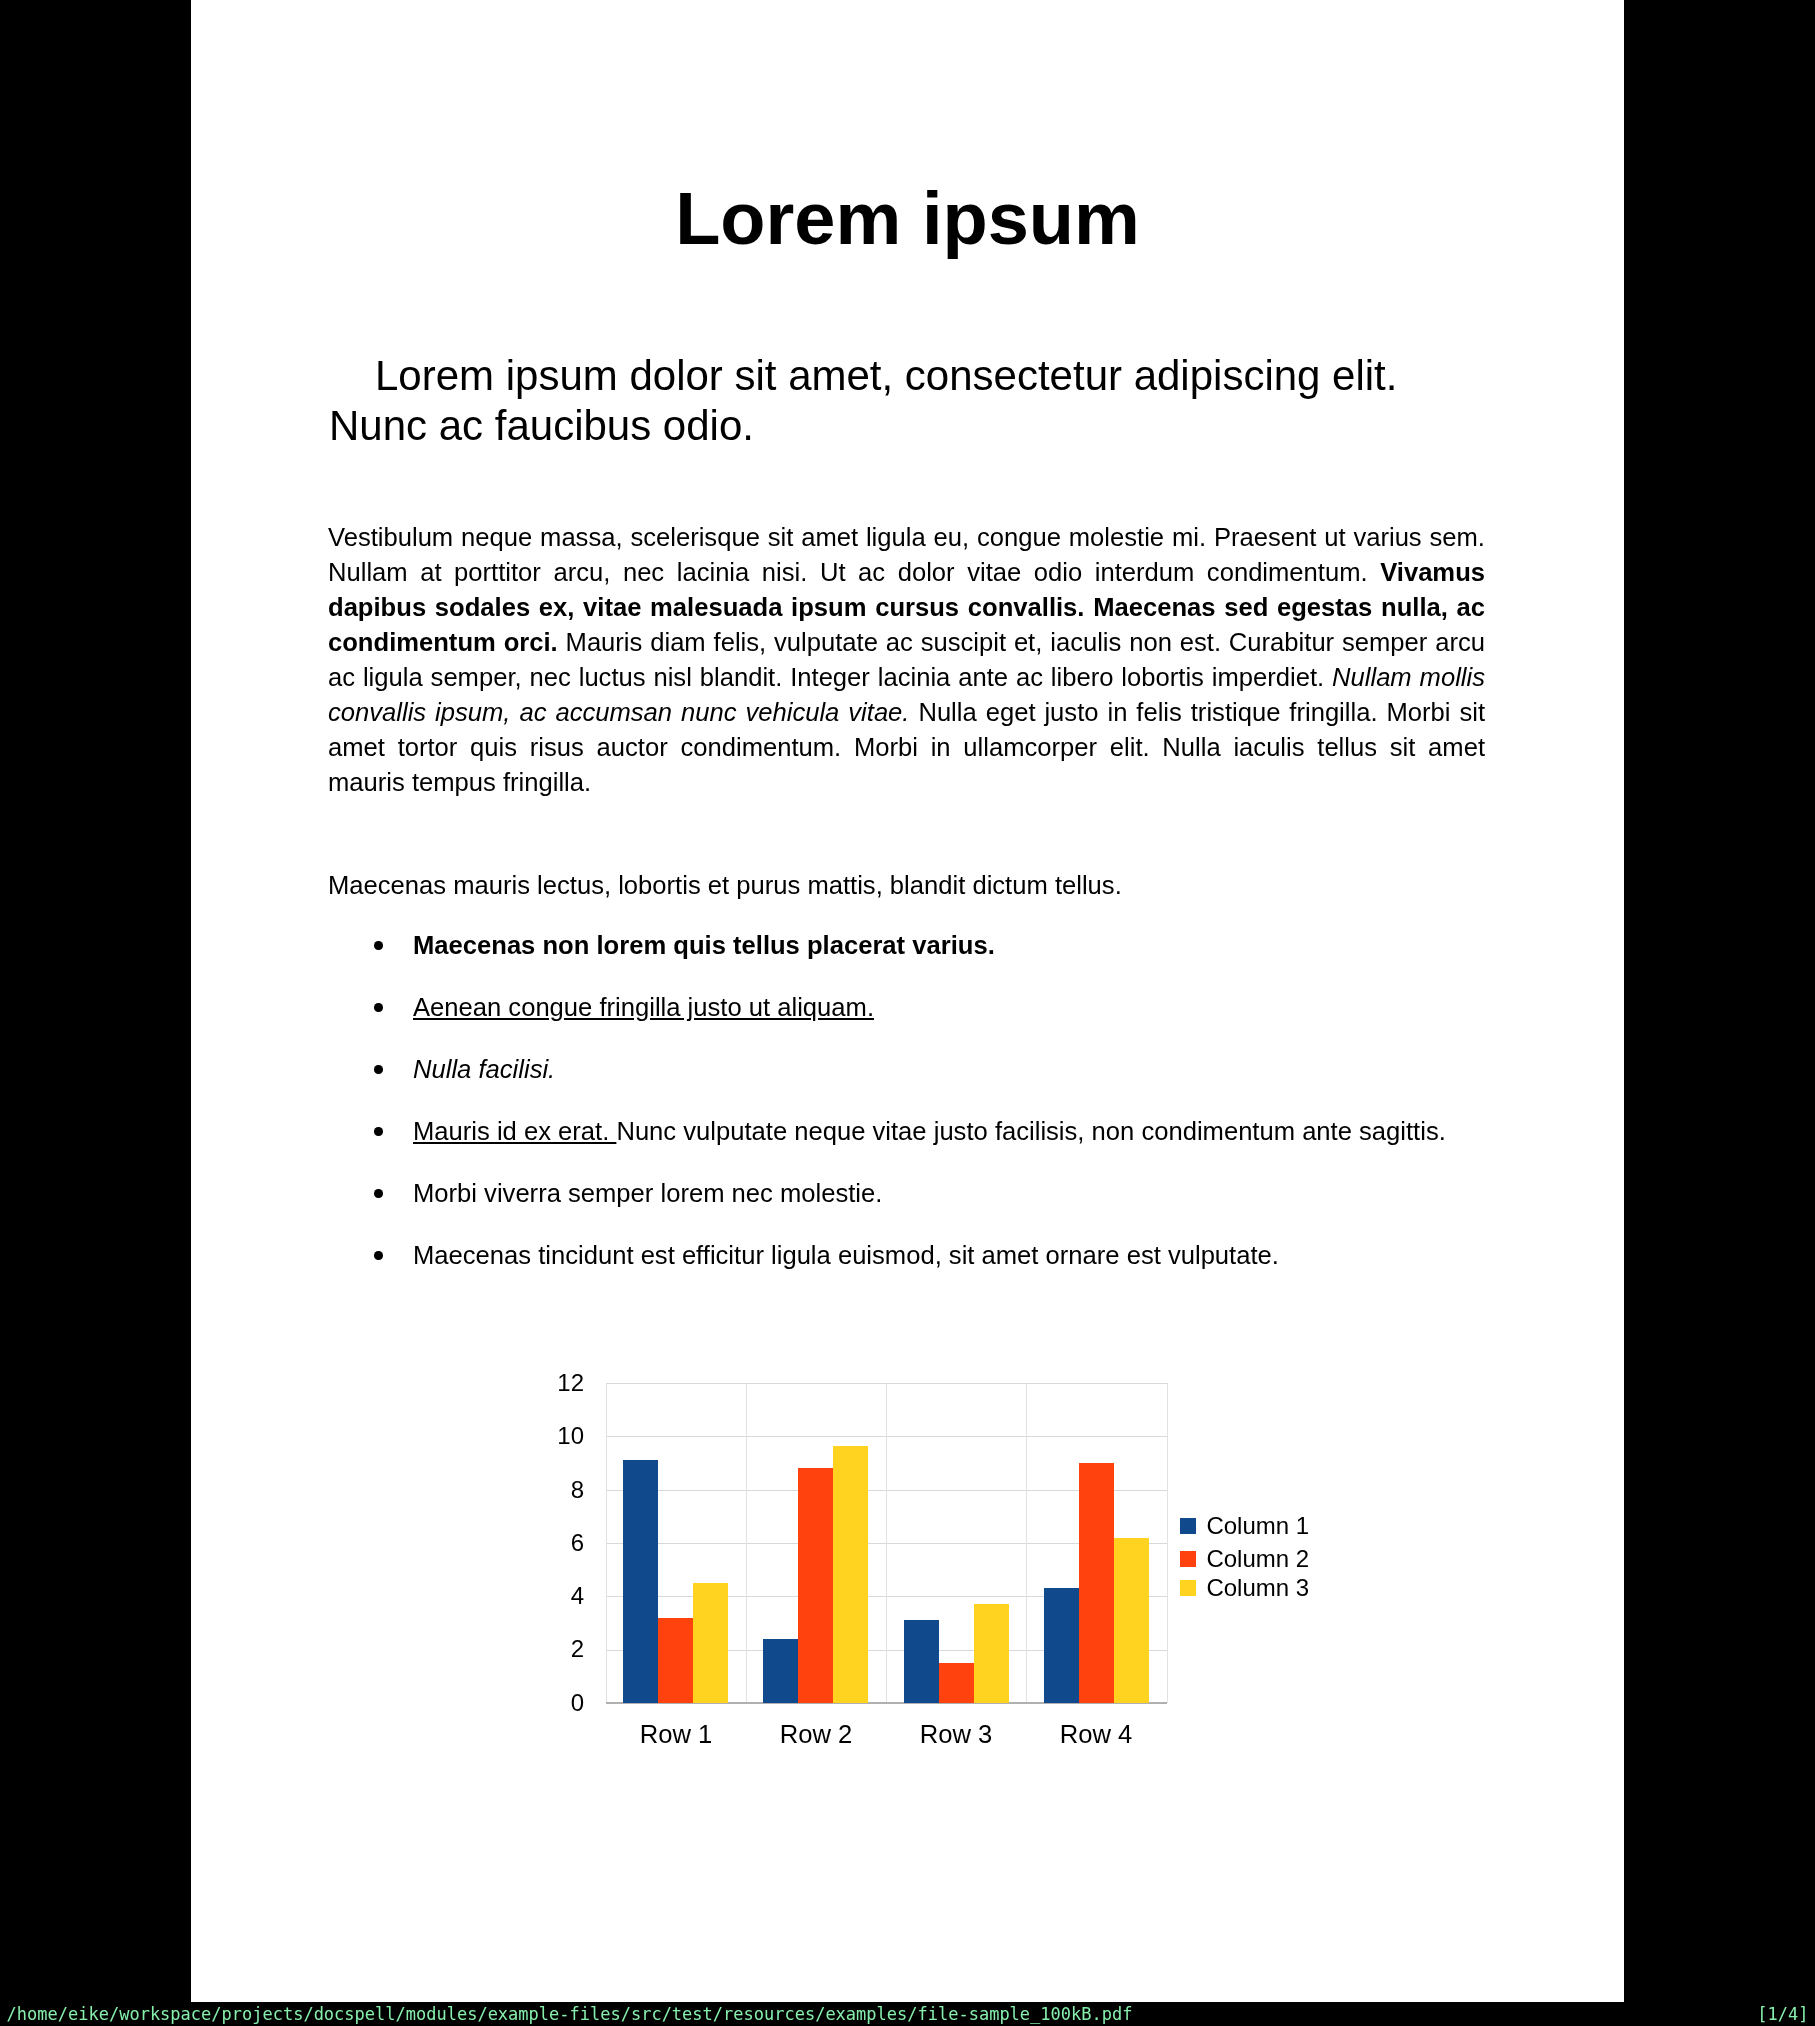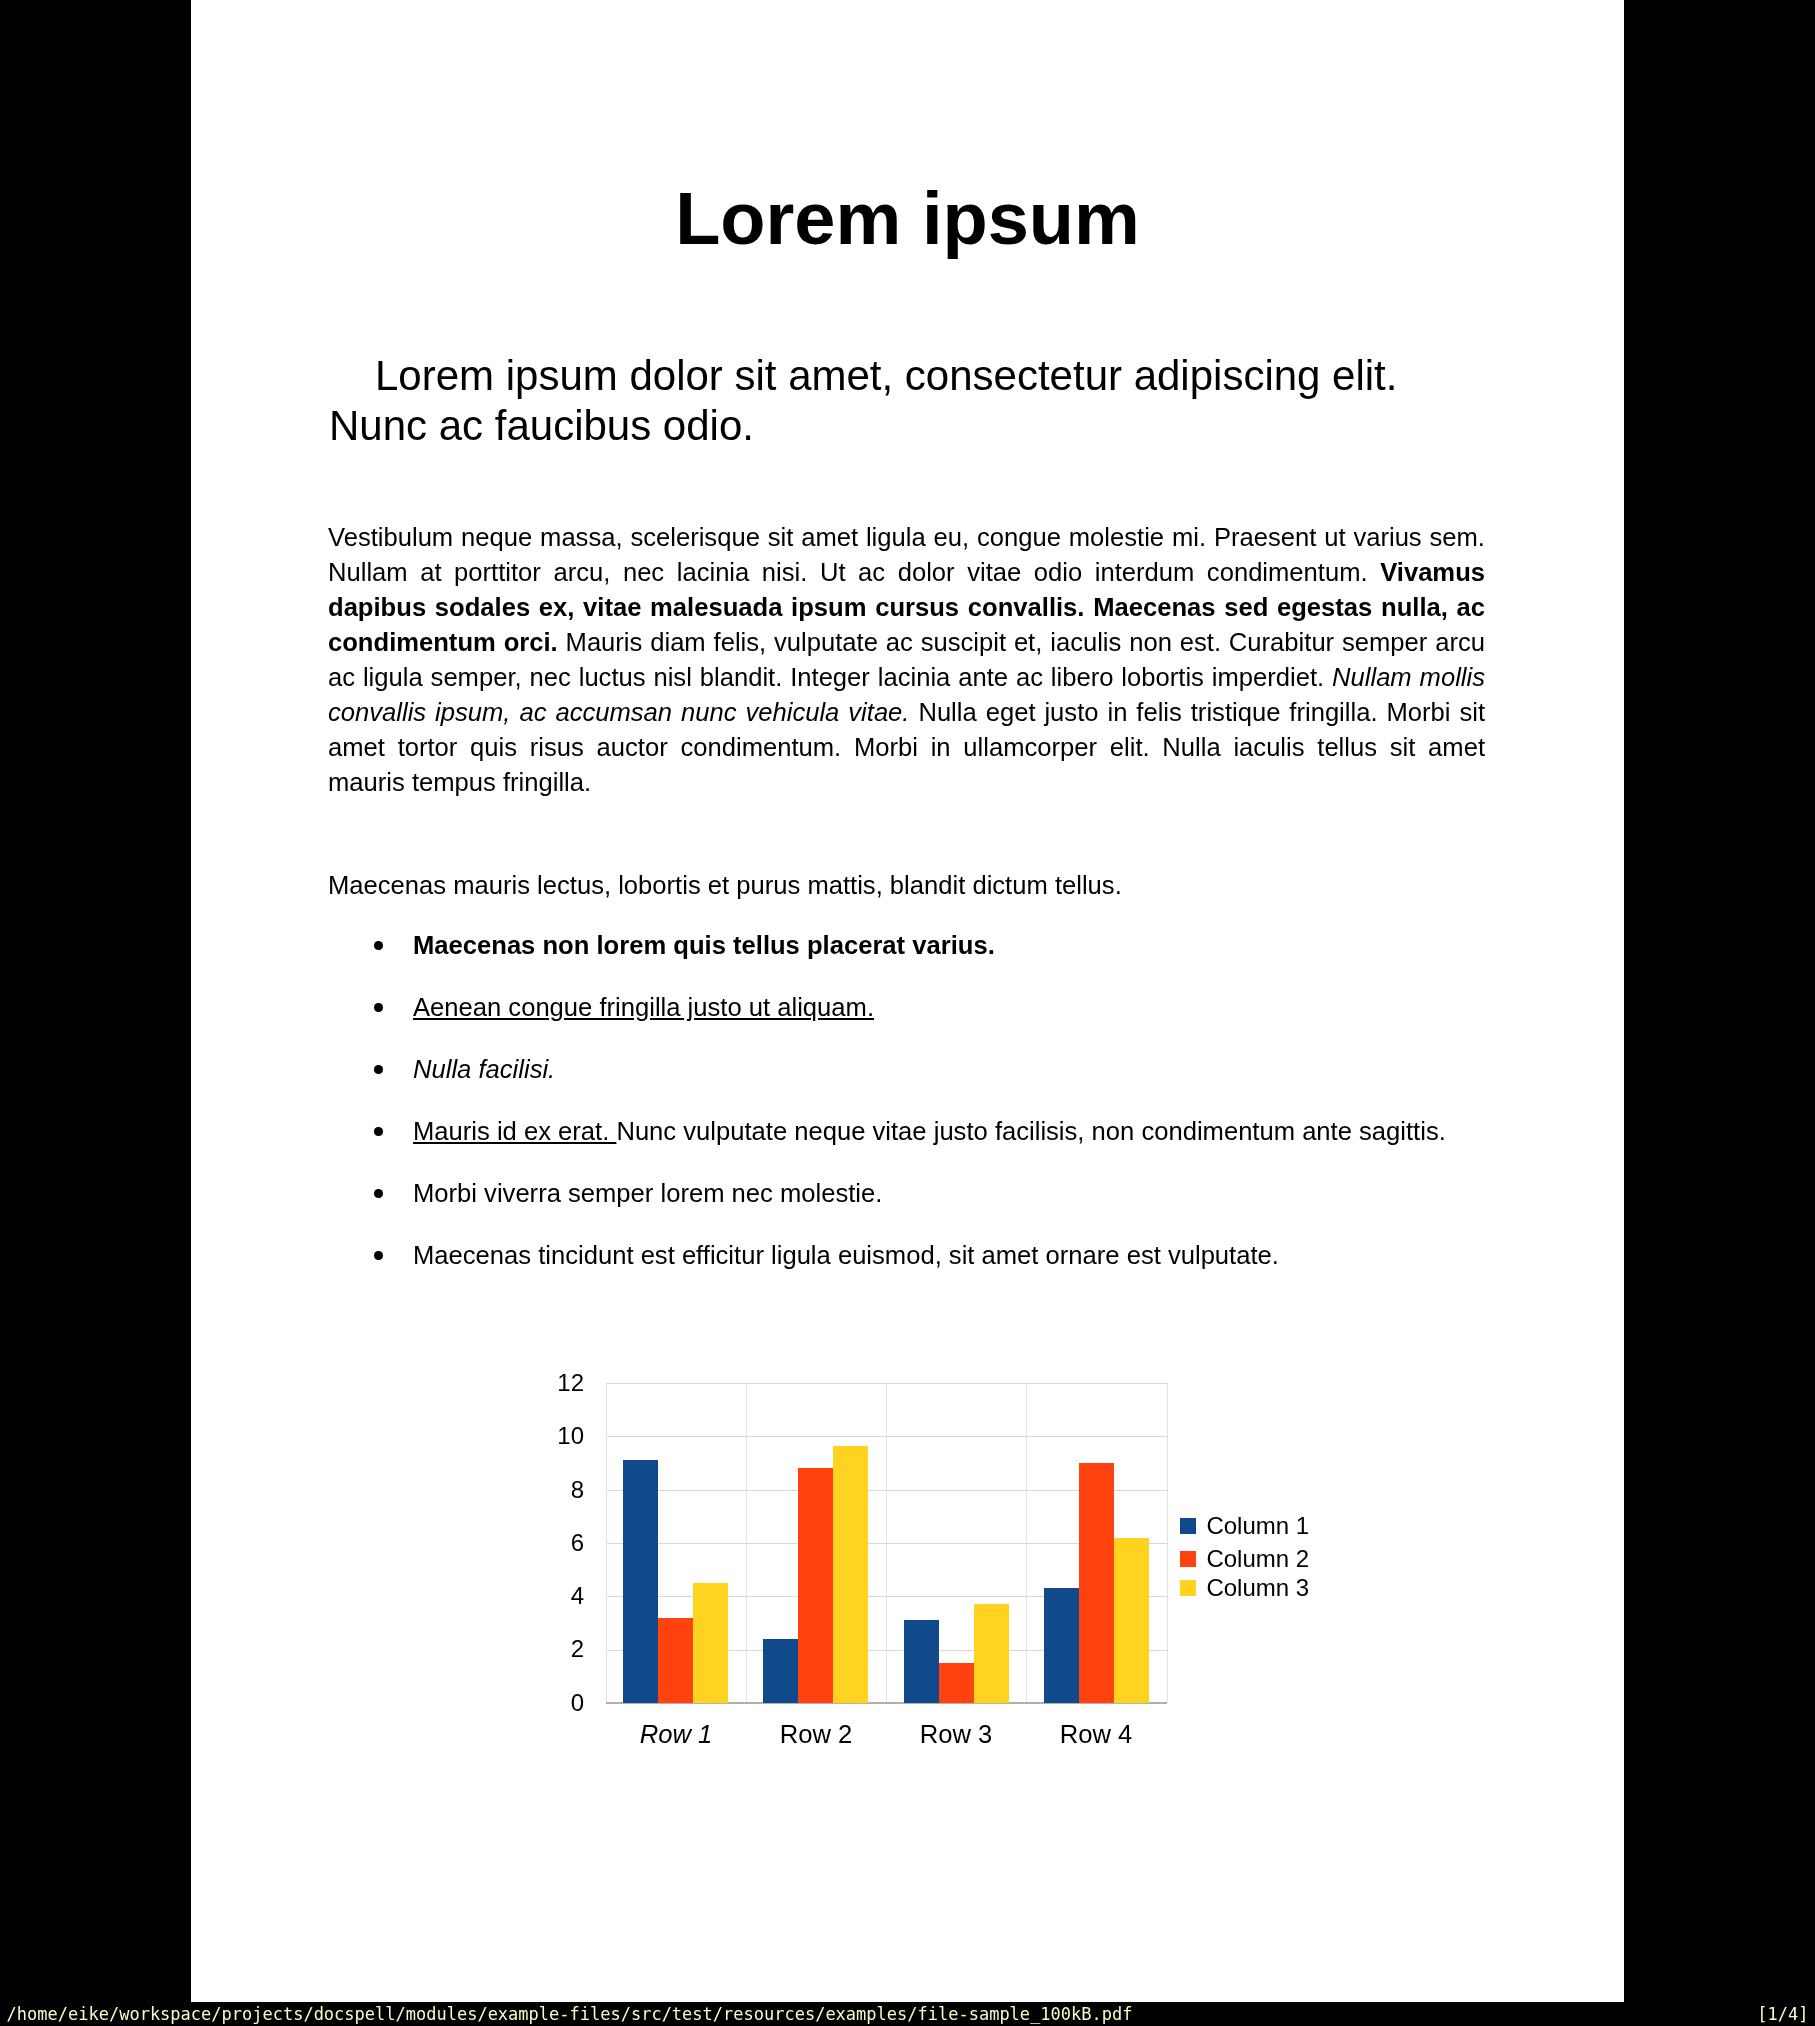--- a/index.html
+++ b/index.html
@@ -118,21 +118,21 @@
   }
   .legend-swatch { width: 16px; height: 16px; margin-right: 10.4px; flex: 0 0 auto; }
   .legend-label { font-size: 24px; white-space: nowrap; }
 
   
   #status-bar {
     position: absolute;
     left: 0; top: 2002px;
     width: 1815px; height: 24.6px;
     background: #000000;
-    color: #fef9c3;
+    color: #86efac;
     font-family: "DejaVu Sans Mono", "Liberation Mono", monospace;
     font-size: 17px;
     line-height: 24.6px;
     display: flex;
     justify-content: space-between;
     box-sizing: border-box;
     padding: 0 6.6px;
     white-space: nowrap;
   }
 </style>
@@ -185,21 +185,21 @@
         <div class="bar" style="left: 713px; top: 253px; width: 35px; height: 83px; background: rgb(17, 74, 140);"></div>
         <div class="bar" style="left: 853px; top: 221px; width: 35px; height: 115px; background: rgb(17, 74, 140);"></div>
         <div class="bar" style="left: 467px; top: 251px; width: 35px; height: 85px; background: rgb(255, 66, 14);"></div>
         <div class="bar" style="left: 607px; top: 101px; width: 35px; height: 235px; background: rgb(255, 66, 14);"></div>
         <div class="bar" style="left: 748px; top: 296px; width: 35px; height: 40px; background: rgb(255, 66, 14);"></div>
         <div class="bar" style="left: 888px; top: 96px; width: 35px; height: 240px; background: rgb(255, 66, 14);"></div>
         <div class="bar" style="left: 502px; top: 216px; width: 35px; height: 120px; background: rgb(255, 211, 32);"></div>
         <div class="bar" style="left: 642px; top: 79px; width: 35px; height: 257px; background: rgb(255, 211, 32);"></div>
         <div class="bar" style="left: 783px; top: 237px; width: 35px; height: 99px; background: rgb(255, 211, 32);"></div>
         <div class="bar" style="left: 923px; top: 171px; width: 35px; height: 165px; background: rgb(255, 211, 32);"></div>
-        <div class="cat-label" style="left: 415px; top: 353px; width: 140px; font-style: italic;">Row 1</div>
+        <div class="cat-label" style="left: 415px; top: 353px; width: 140px;">Row 1</div>
         <div class="cat-label" style="left: 555px; top: 353px; width: 140px;">Row 2</div>
         <div class="cat-label" style="left: 695px; top: 353px; width: 140px;">Row 3</div>
         <div class="cat-label" style="left: 835px; top: 353px; width: 140px;">Row 4</div>
         <div class="legend-item" style="left: 989px; top: 147px;">
           <span class="legend-swatch" style="background: rgb(17, 74, 140);"></span>
           <span class="legend-label">Column 1</span>
         </div>
         <div class="legend-item" style="left: 989px; top: 180px;">
           <span class="legend-swatch" style="background: rgb(255, 66, 14);"></span>
           <span class="legend-label">Column 2</span>

